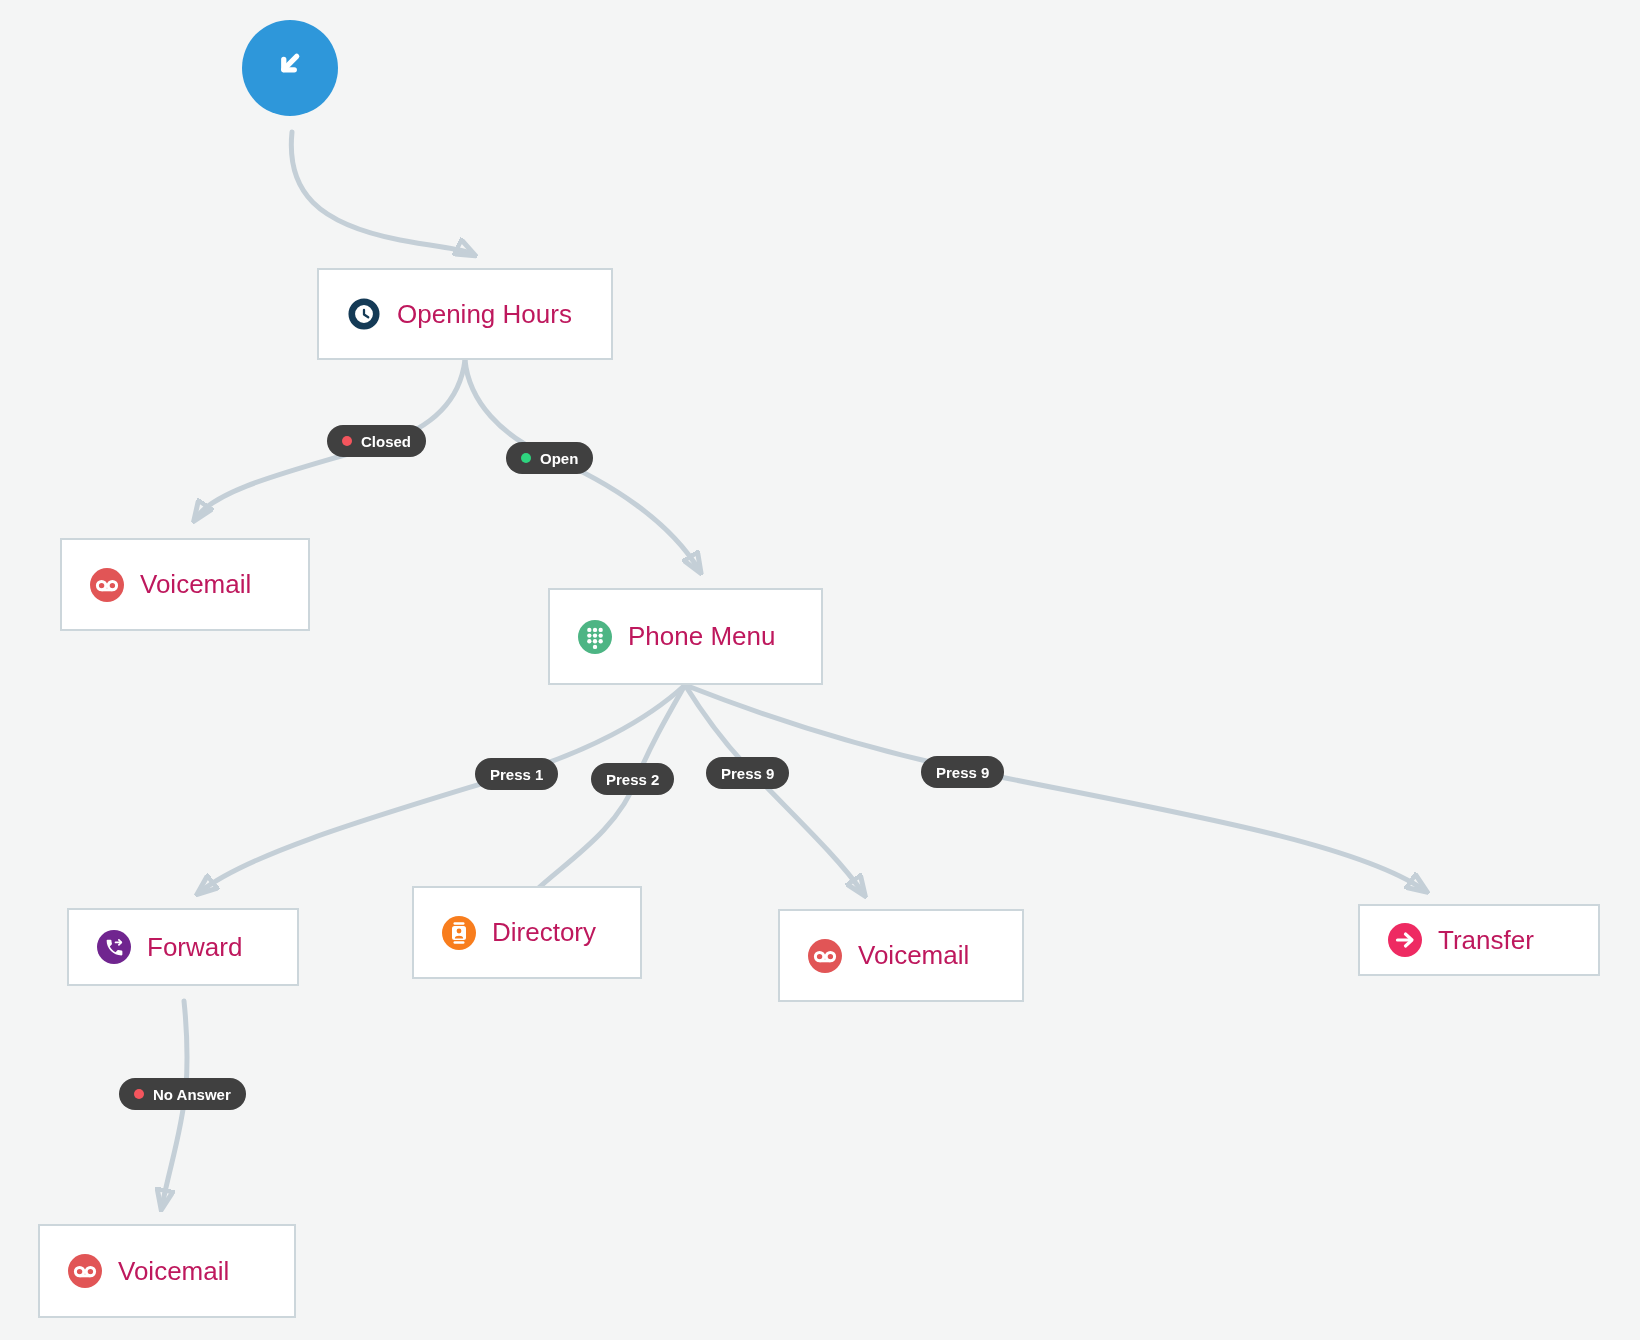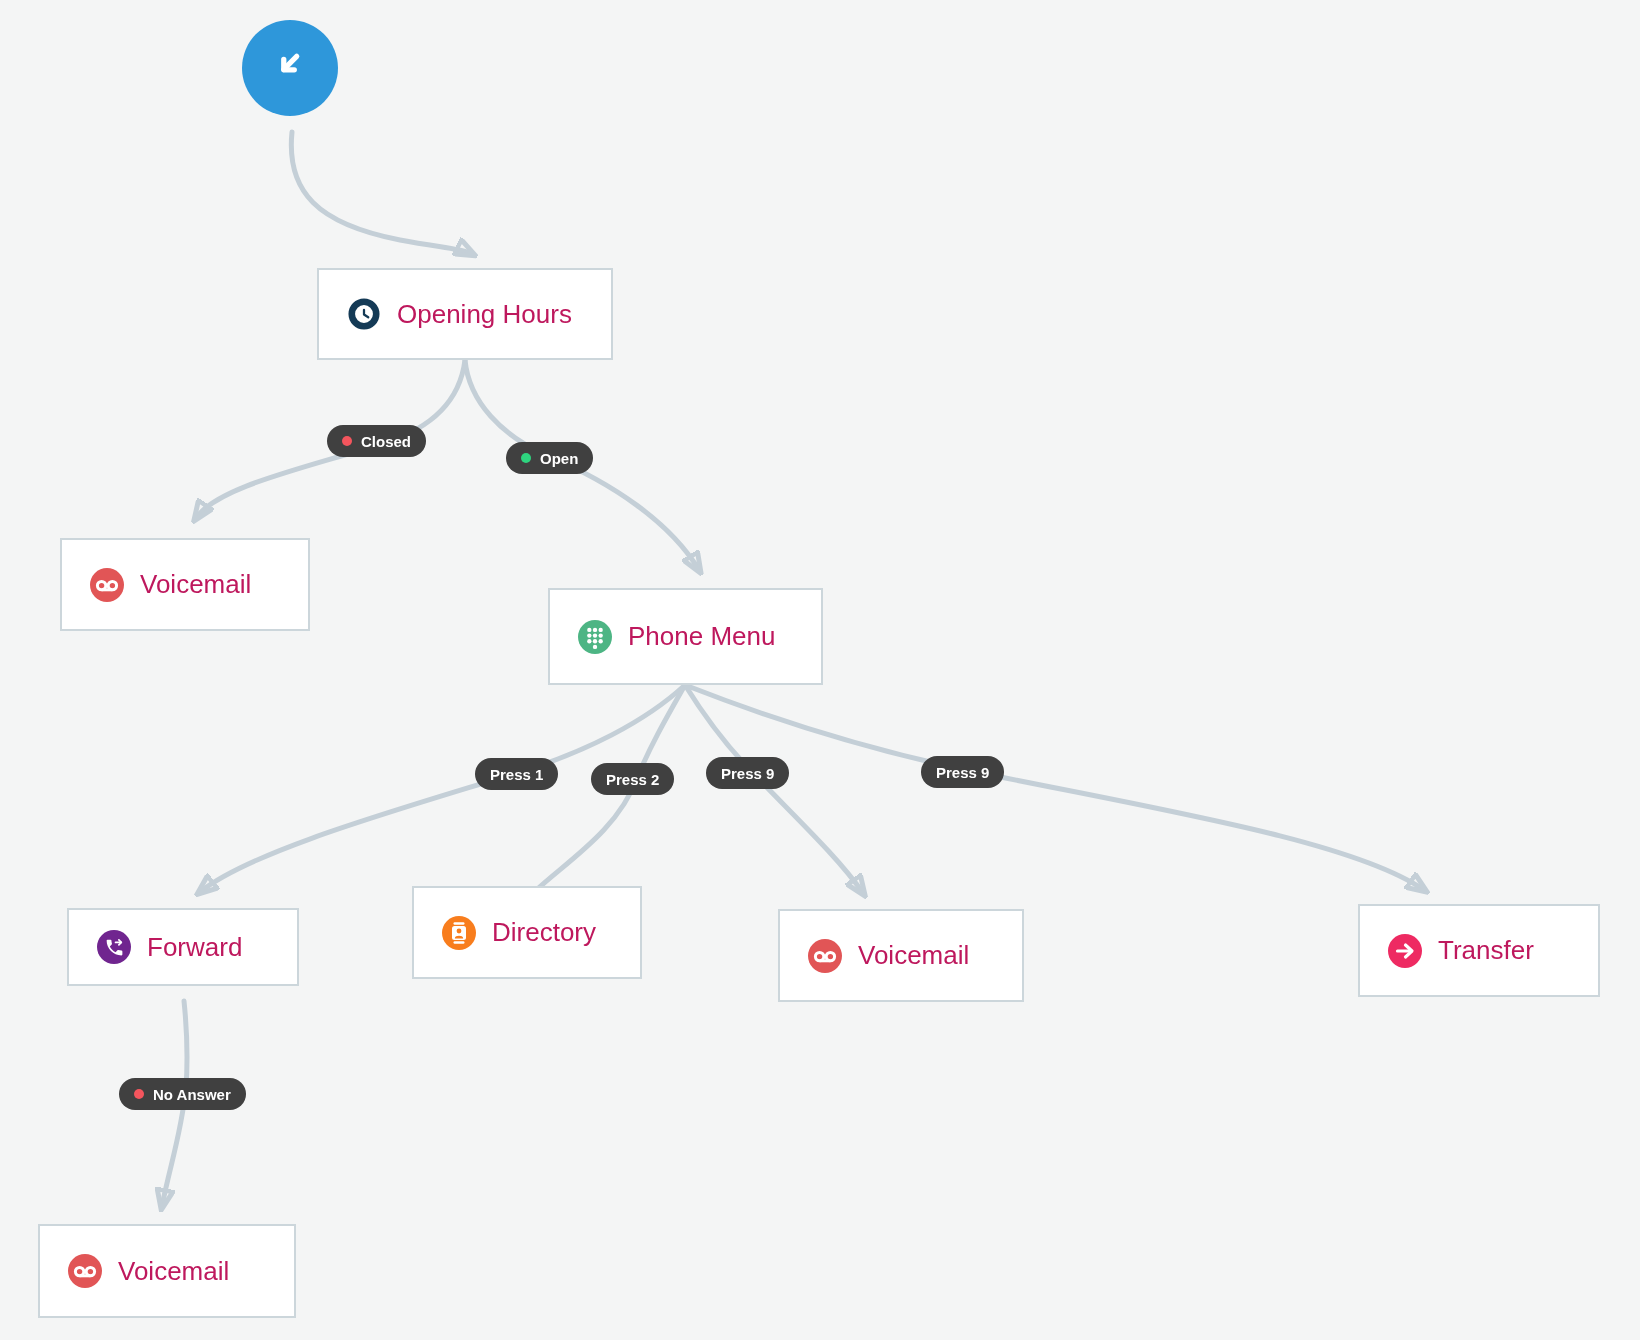--- a/index.html
+++ b/index.html
@@ -144,21 +144,21 @@
     <span class="icon-circle ic-red">
       <svg width="34" height="34" viewBox="0 0 34 34">
         <circle cx="11.6" cy="17.6" r="4.2" fill="none" stroke="#ffffff" stroke-width="3"></circle>
         <circle cx="22.4" cy="17.6" r="4.2" fill="none" stroke="#ffffff" stroke-width="3"></circle>
         <line x1="11.6" y1="21.8" x2="22.4" y2="21.8" stroke="#ffffff" stroke-width="3"></line>
       </svg>
     </span>
     <span class="node-label">Voicemail</span>
   </div>
 
-  <div class="node" style="left:1358px; top:904px; width:242px; height:93px;">
+  <div class="node" style="left:1358px; top:904px; width:242px; height:72px;">
     <span class="icon-circle ic-pink">
       <svg width="34" height="34" viewBox="0 0 34 34">
         <line x1="9.5" y1="17" x2="23" y2="17" stroke="#ffffff" stroke-width="3.2" stroke-linecap="round"></line>
         <path d="M17.5,11 L24,17 L17.5,23" stroke="#ffffff" stroke-width="3.2" fill="none" stroke-linecap="round" stroke-linejoin="round"></path>
       </svg>
     </span>
     <span class="node-label">Transfer</span>
   </div>
 
   <div class="node" style="left:38px; top:1224px; width:258px; height:94px;">

